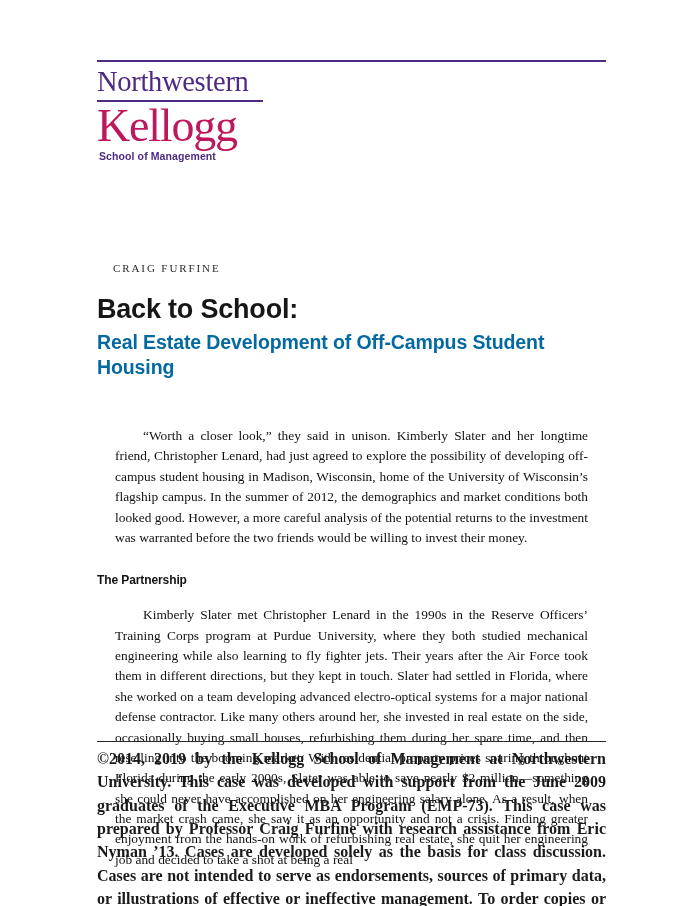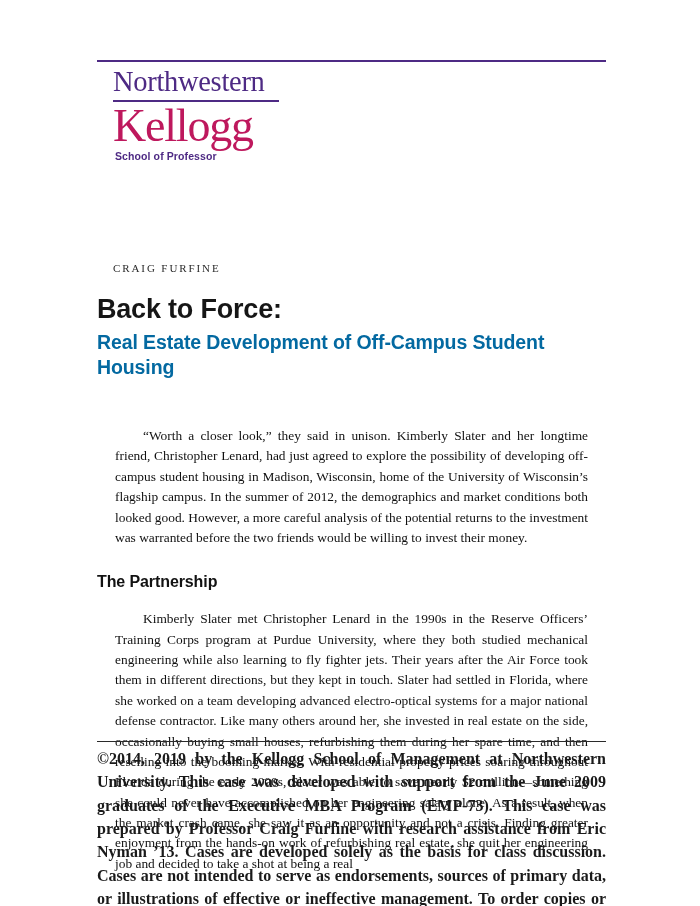--- a/index.html
+++ b/index.html
@@ -38,21 +38,20 @@
   }
   .header-cols {
     display: flex;
     justify-content: space-between;
     align-items: flex-start;
   }
 
   .logo-block {
     width: 175px;
     position: relative;
-    margin-left: 16px;
   }
   .logo-northwestern {
     font-family: "Liberation Serif", serif;
     font-size: 28.5px;
     line-height: 1.0;
     color: #4E2A84;
     letter-spacing: -0.3px;
     white-space: nowrap;
   }
   .logo-nw-rule {
@@ -151,21 +150,21 @@
     margin: 18px;
     font-family: "Liberation Serif", serif;
     font-size: 13.4px;
     line-height: 1.52;
     text-align: justify;
     text-indent: 28px;
     color: #101010;
   }
   .section-head {
     font-family: "Liberation Sans", sans-serif;
-    font-size: 16px;
+    font-size: 12px;
     font-weight: bold;
     color: #121212;
     margin-top: 25px;
     letter-spacing: -0.1px;
   }
 
   
   .footnote {
     position: absolute;
     left: 97px;
@@ -194,31 +193,31 @@
 <div class="page">
 
   <div class="header">
     <div class="header-rule"></div>
     <div class="header-cols">
 
       <div class="logo-block">
         <div class="logo-northwestern">Northwestern</div>
         <div class="logo-nw-rule"></div>
         <div class="logo-kellogg">Kellogg</div>
-        <div class="logo-school">School of Professor</div>
+        <div class="logo-school">School of Management</div>
       </div>
 
 
     </div>
   </div>
 
   <div class="author">CRAIG FURFINE</div>
 
   <div class="title-block">
-    <div class="title-main">Back to Force:</div>
+    <div class="title-main">Back to School:</div>
     <div class="title-sub">Real Estate Development of Off-Campus Student Housing</div>
   </div>
 
   <div class="body-area">
     <p class="body-par">“Worth a closer look,” they said in unison. Kimberly Slater and her longtime friend, Christopher Lenard, had just agreed to explore the possibility of developing off-campus student housing in Madison, Wisconsin, home of the University of Wisconsin’s flagship campus. In the summer of 2012, the demographics and market conditions both looked good. However, a more careful analysis of the potential returns to the investment was warranted before the two friends would be willing to invest their money.</p>
 
     <div class="section-head">The Partnership</div>
 
     <p class="body-par">Kimberly Slater met Christopher Lenard in the 1990s in the Reserve Officers’ Training Corps program at Purdue University, where they both studied mechanical engineering while also learning to fly fighter jets. Their years after the Air Force took them in different directions, but they kept in touch. Slater had settled in Florida, where she worked on a team developing advanced electro-optical systems for a major national defense contractor. Like many others around her, she invested in real estate on the side, occasionally buying small houses, refurbishing them during her spare time, and then reselling into the booming market. With residential property prices soaring throughout Florida during the early 2000s, Slater was able to save nearly $2 million—something she could never have accomplished on her engineering salary alone. As a result, when the market crash came, she saw it as an opportunity and not a crisis. Finding greater enjoyment from the hands-on work of refurbishing real estate, she quit her engineering job and decided to take a shot at being a real</p>
   </div>

